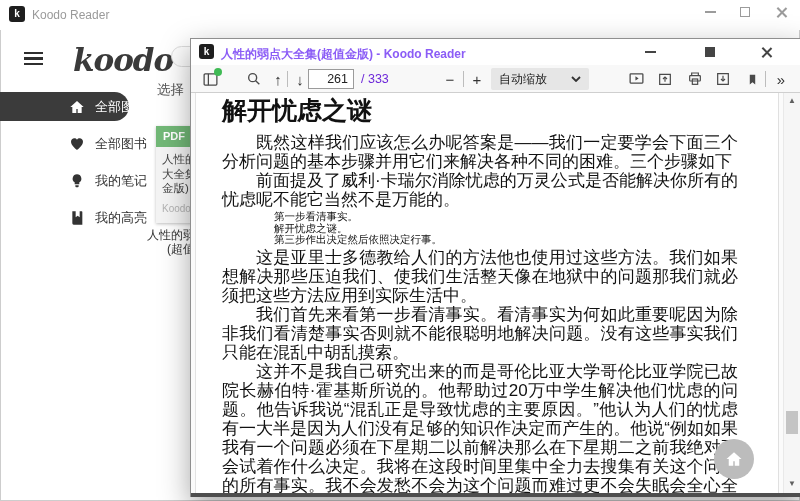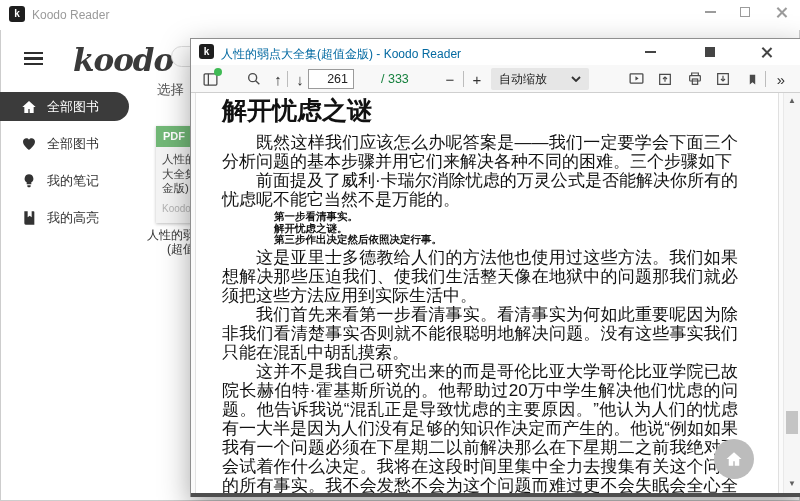--- a/index.html
+++ b/index.html
@@ -19,21 +19,21 @@
   .max-box { width:10px; height:10px; border:1.5px solid #9b9b9b; }
   .x-glyph { position:relative; width:11px; height:11px; }
   .x-glyph::before,.x-glyph::after { content:""; position:absolute; left:5px; top:-1px; width:1.6px; height:13px; background:#9b9b9b; }
   .x-glyph::before { transform:rotate(45deg); } .x-glyph::after { transform:rotate(-45deg); }
 
   
   .hamburger { position:absolute; left:24px; top:52px; width:19px; height:13px; cursor:pointer; }
   .hamburger span { display:block; width:19px; height:2.4px; background:#2f2f2f; margin-bottom:3px; }
   .logo { position:absolute; left:73px; top:42px; font-family:"DejaVu Serif", serif;
           font-style:italic; font-weight:bold; font-size:31px; color:#3a3a3a; letter-spacing:-1px; }
-  .nav-item { position:absolute; left:0; width:129px; height:29px; display:flex; align-items:center; cursor:pointer; }
+  .nav-item { position:absolute; left:0; width:129px; height:29px; display:flex; align-items:center; cursor:pointer;padding-left:48px; }
   .nav-item .nicon { width:16px; height:16px; margin-left:21px; color:#333; flex:0 0 16px; }
   .nav-item .nlabel { margin-left:10px; font-size:13px; color:#333; white-space:nowrap; }
   .nav-item.active { background:#3b3b3b; border-radius:0 15px 15px 0; }
   .nav-item.active .nicon { color:#fff; }
   .nav-item.active .nlabel { color:#fff; }
   .nicon svg { width:16px; height:16px; display:block; }
 
   
   .select-label { position:absolute; left:157px; top:81px; font-size:13.5px; color:#555; cursor:pointer; }
   .search-sliver { position:absolute; left:171px; top:46px; width:30px; height:21px;
@@ -45,49 +45,49 @@
   .book-title { padding:5px 6px 0 6px; font-size:11.5px; line-height:14.5px; color:#444; }
   .book-publisher { padding:7px 6px 0 6px; font-size:10px; color:#b3b3b3; }
   .book-caption { position:absolute; left:140px; top:229px; width:110px; text-align:center;
                   font-size:12px; line-height:13.5px; color:#333; }
 
   
   .reader { position:absolute; left:190px; top:38px; width:613px; height:459px; background:#fff;
             border:1px solid #8f8f8f; box-shadow:0 10px 28px rgba(0,0,0,.35); z-index:10; }
   .reader-titlebar { position:relative; height:26px; background:#fff; }
   .reader-titlebar .app-icon { left:8px; top:5px; width:15px; height:15px; line-height:15px; }
-  .reader-titlebar .rtitle { position:absolute; left:30px; top:7px; font-size:12px; color:#0369a1; white-space:nowrap; }
+  .reader-titlebar .rtitle { position:absolute; left:30px; top:7px; font-size:12px; color:#8b5cf6; white-space:nowrap;font-weight:bold; }
   .reader-titlebar .winbtn { height:26px; }
   .reader .min-bar,.reader .max-box { background-color:#444; border-color:#444; }
   .reader .min-bar { background:#444; }
   .reader .x-glyph::before,.reader .x-glyph::after { background:#444; }
 
   .toolbar { position:relative; height:28px; background:#f8f8f8; border-bottom:1px solid #cfcfcf; }
   .tbtn { position:absolute; top:0; height:28px; display:flex; align-items:center; justify-content:center;
           color:#4a4a4a; cursor:pointer; }
   .tbtn svg { display:block; }
   .tglyph { font-size:15px; color:#333; }
   .tsep { position:absolute; top:6px; width:1px; height:16px; background:#bdbdbd; }
   .page-input { position:absolute; left:117px; top:4px; width:46px; height:20px; border:1px solid #9b9b9b;
                 background:#fff; font-size:12.5px; text-align:right; padding-right:5px; color:#222;
                 font-family:"Liberation Sans",sans-serif; }
-  .page-total { position:absolute; left:170px; top:7px; font-size:12.5px; color:#15803d;margin-left:20px; }
+  .page-total { position:absolute; left:170px; top:7px; font-size:12.5px; color:#6d28d9; }
   .zoom-select { position:absolute; left:300px; top:3px; width:98px; height:22px; background:#e6e6e6;
                  border-radius:2px; font-size:12px; color:#222; display:flex; align-items:center;
                  padding:0 8px; cursor:pointer; }
   .zoom-select .zval { flex:1; }
   .green-dot { position:absolute; right:-3px; top:-3px; width:8px; height:8px; border-radius:50%; background:#3fba54; }
 
   .viewer { position:relative; height:400px; background:#fbfbfb; overflow:hidden; }
   .pdf-page { position:absolute; left:4px; top:0; width:584px; height:400px; background:#fff;
               border-left:1px solid #e3e3e3; border-right:1px solid #e0e0e0; overflow:hidden; }
   .page-content { padding:4px 40px 0 26px; color:#111; }
   .pdf-heading { font-size:25px; font-weight:bold; text-align:left; line-height:27px; margin-bottom:9px; width:516px; }
   .page-content p { width:516px; font-size:17px; line-height:19px; text-indent:2em; text-align:justify; }
-  .steps { padding-left:52px; margin:2px 0 2px 0;font-weight:bold; }
+  .steps { padding-left:52px; margin:2px 0 2px 0; }
   .steps div { font-size:10.5px; line-height:11.5px; color:#111; }
 
   .vscrollbar { position:absolute; left:592px; top:0; width:17px; height:400px; background:#f6f6f6;
                 border-left:1px solid #e9e9e9; }
   .scroll-arrow { position:absolute; left:0; width:16px; height:14px; font-size:8px; color:#606060;
                   text-align:center; line-height:14px; cursor:pointer; }
   .scroll-arrow.up { top:1px; } .scroll-arrow.down { bottom:2px; }
   .scroll-thumb { position:absolute; left:2px; top:318px; width:12px; height:23px; background:#c4c4c4; cursor:pointer; }
 
   .home-fab { position:absolute; left:523px; top:346px; width:40px; height:40px; border-radius:50%;

